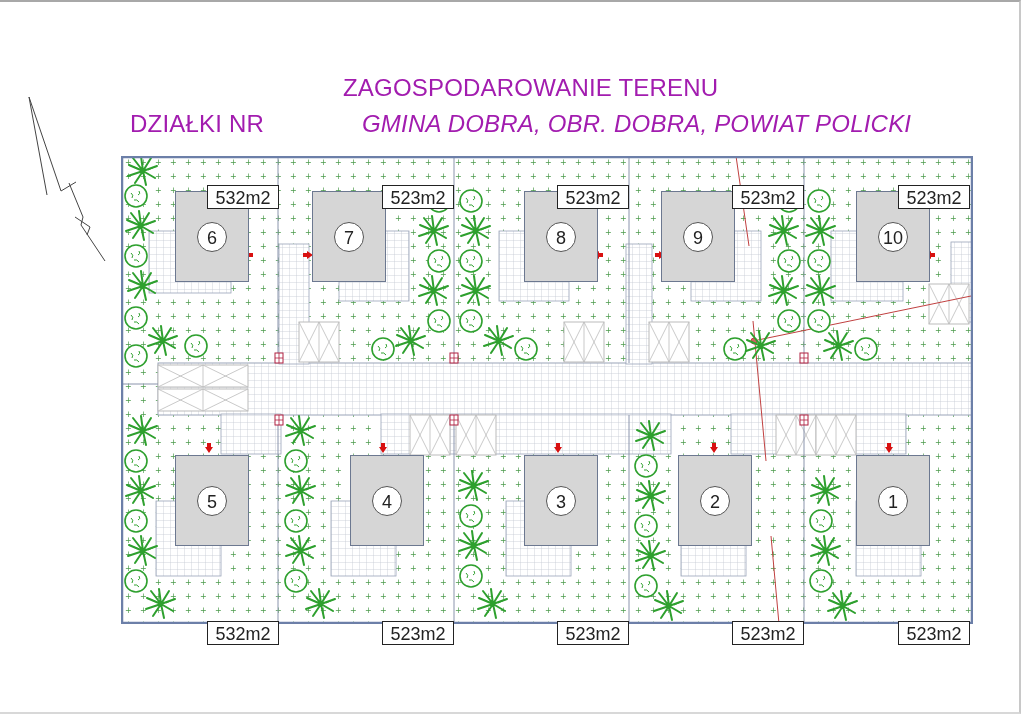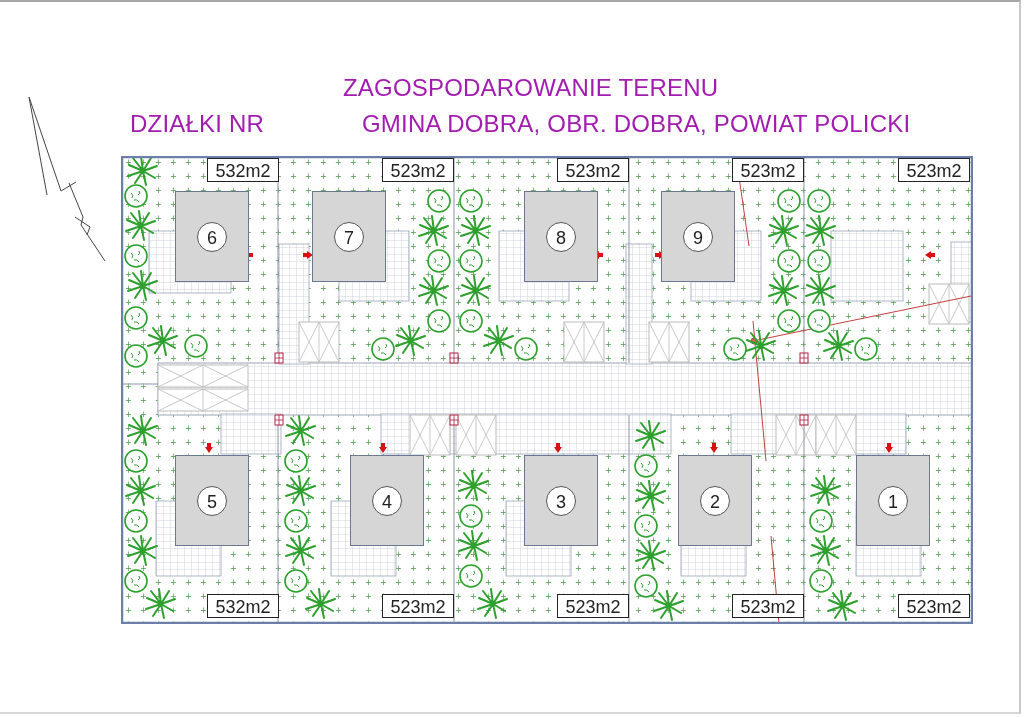--- a/index.html
+++ b/index.html
@@ -1,24 +1,24 @@
 <!DOCTYPE html>
 <html><head>
 <meta charset="utf-8">
 <style>
   html, body { margin:0; padding:0; background:#fff; }
   body { width:1024px; height:717px; position:relative; overflow:hidden; font-family:"Liberation Sans", sans-serif; }
   .frame { position:absolute; left:0; top:0; width:1021px; height:714px; border-top:2px solid #a8a8a8; border-right:2px solid #c8c8c8; border-bottom:2px solid #d8d8d8; box-sizing:border-box; }
   .title { position:absolute; color:#a21caf; font-size:24px; white-space:nowrap; letter-spacing:0.2px; }
   #t1 { left:343px; top:74px; }
   #t2 { left:130px; top:110px; }
-  #t3 { left:362px; top:110px; }
+  #t3 { left:362px; top:110px;font-style:italic; }
   .site { position:absolute; left:121px; top:156px; width:852px; height:468px; }
   svg { display:block; }
-  .lbl { position:absolute; background:#fff; border:1.5px solid #222; font-size:18px; color:#222; text-align:center; line-height:24px; height:24px; box-sizing:border-box; }
+  .lbl { position:absolute; background:#fff; border:1.5px solid #222; font-size:18px; color:#222; text-align:center; line-height:24px; height:24px; box-sizing:border-box;margin-top:27px; }
   .house { position:absolute; background:#d6d6d6; border:1.5px solid #6c7890; box-sizing:border-box; }
   .num { position:absolute; width:30px; height:30px; border-radius:50%; background:#fff; border:1px solid #555; font-size:18px; color:#222; text-align:center; line-height:30px; left:50%; top:50%; transform:translate(-50%,-50%); box-sizing:border-box; }
 </style>
 </head>
 <body>
 
 <div class="frame"></div>
 
 <div class="title" id="t1">ZAGOSPODAROWANIE TERENU</div>
 <div class="title" id="t2">DZIAŁKI NR</div>
@@ -238,20 +238,23 @@
     </div>
   <div class="house" style="left:191px;top:35px;width:74px;height:91px;">
       <span class="num">7</span>
     </div>
   <div class="house" style="left:403px;top:35px;width:74px;height:91px;">
       <span class="num">8</span>
     </div>
   <div class="house" style="left:540px;top:35px;width:74px;height:91px;">
       <span class="num">9</span>
     </div>
+  <div class="house" style="left:735px;top:35px;width:74px;height:91px;">
+      <span class="num">10</span>
+    </div>
 
   <div class="house" style="left:54px;top:299px;width:74px;height:91px;">
       <span class="num">5</span>
     </div>
   <div class="house" style="left:229px;top:299px;width:74px;height:91px;">
       <span class="num">4</span>
     </div>
   <div class="house" style="left:403px;top:299px;width:74px;height:91px;">
       <span class="num">3</span>
     </div>

